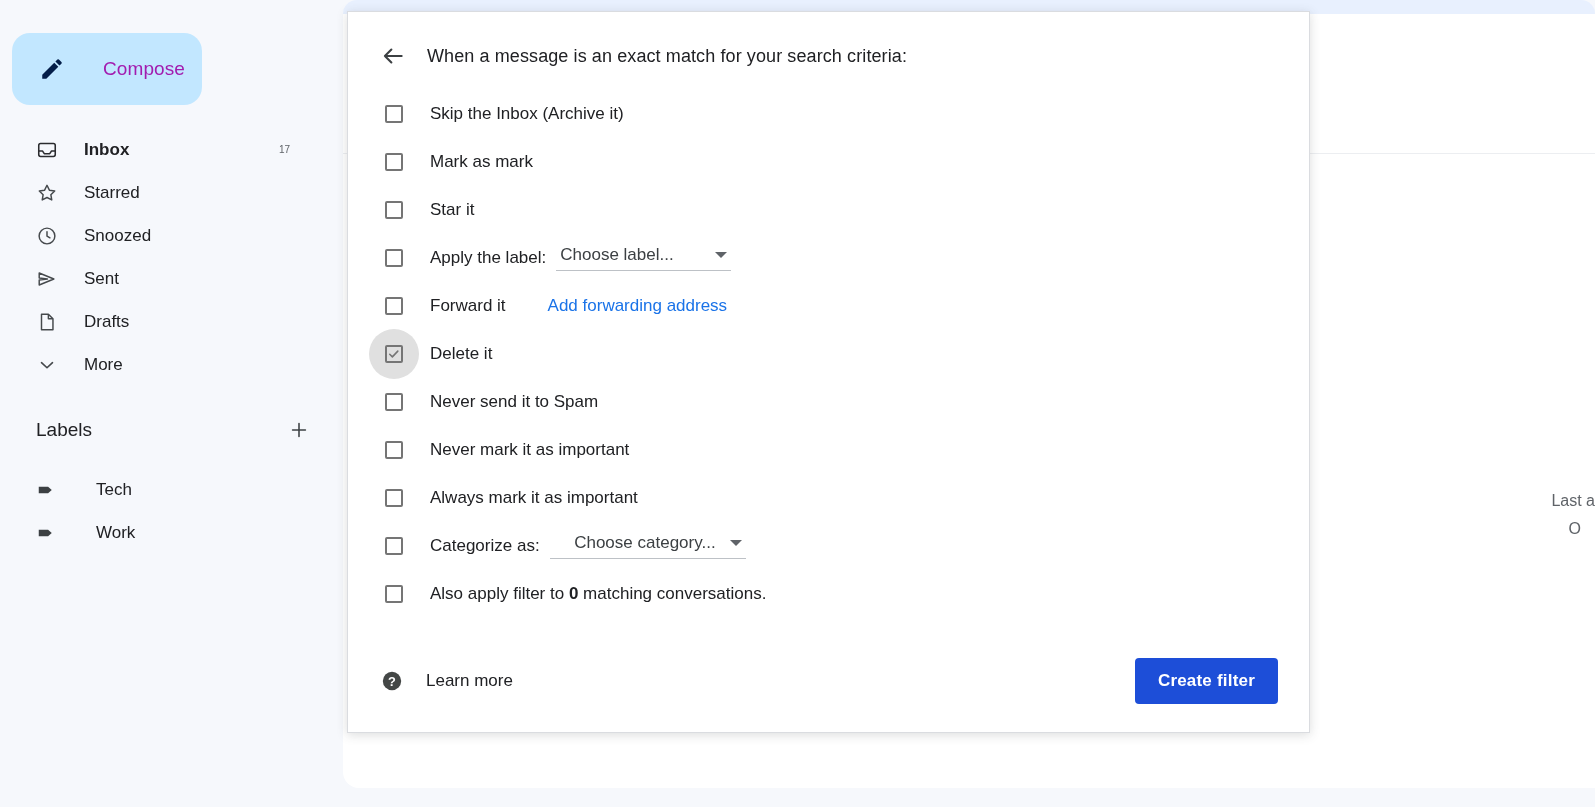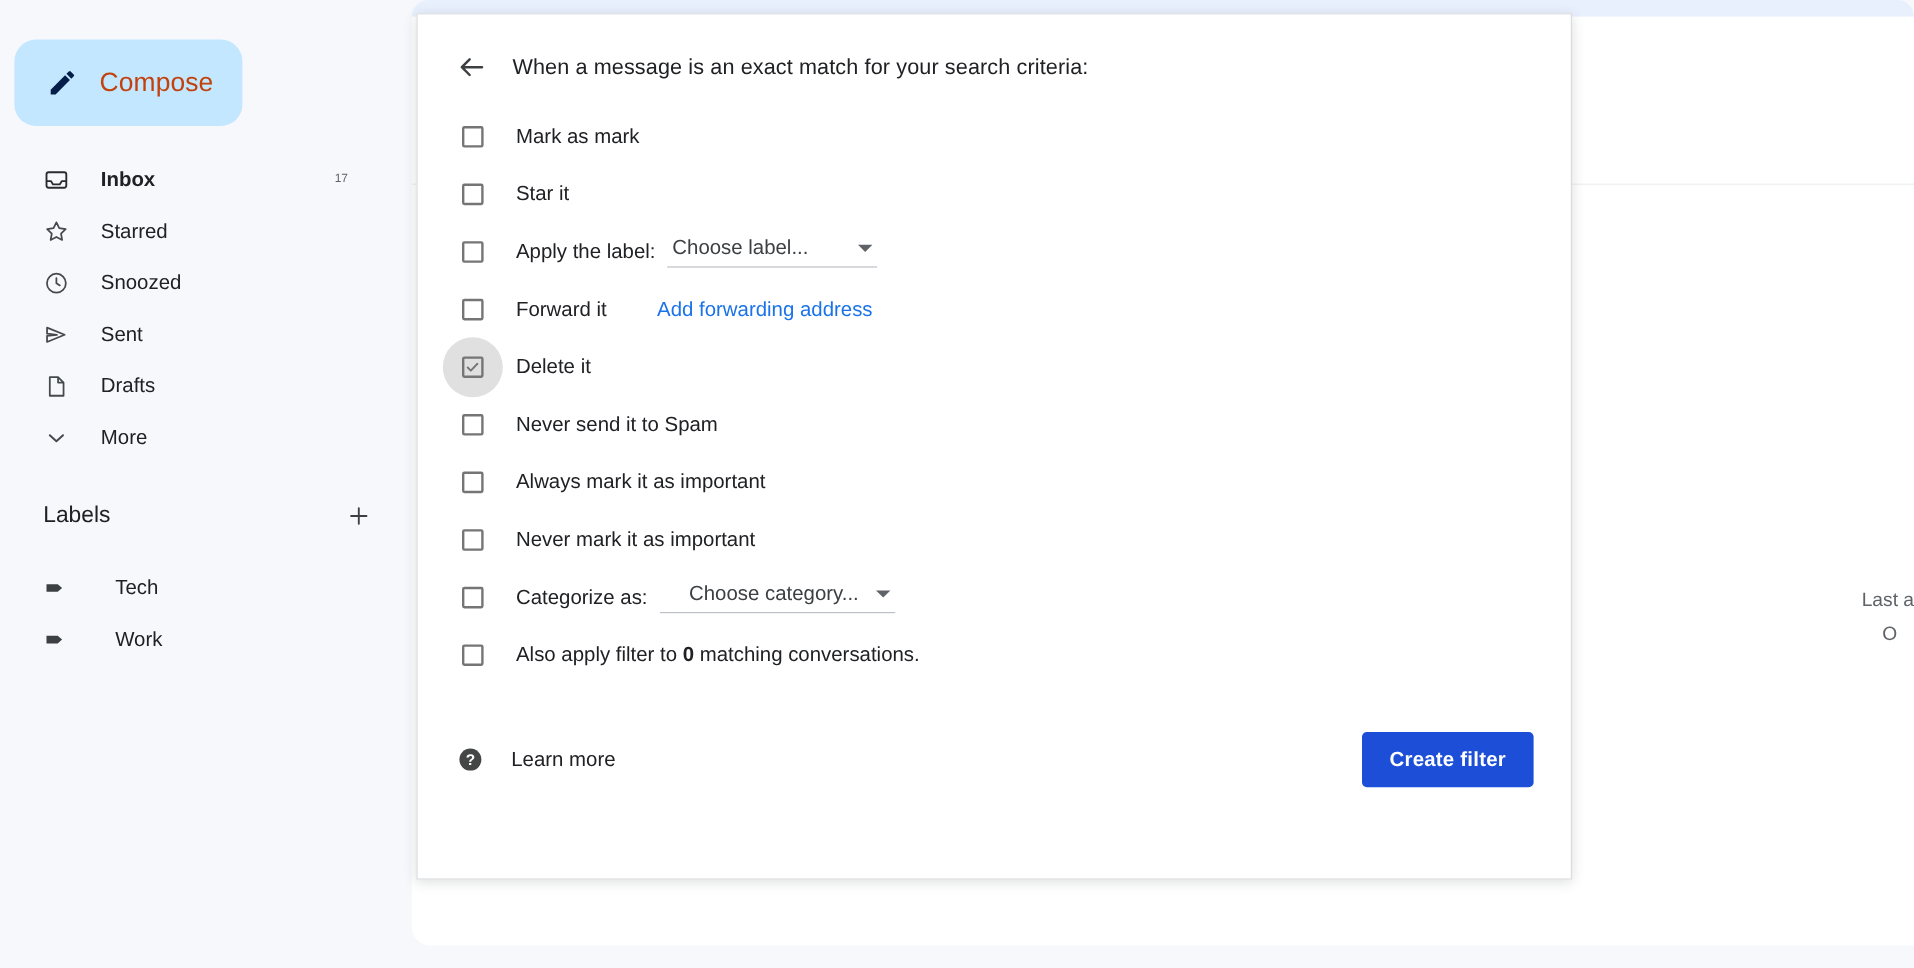--- a/index.html
+++ b/index.html
@@ -59,23 +59,23 @@
     background: #c2e7ff;
     border: none;
     border-radius: 18px;
     display: flex;
     align-items: center;
     padding-left: 27px;
     cursor: pointer;
   }
   .compose-btn .pencil { width: 26px; height: 26px; flex: 0 0 auto; }
   .compose-label {
-    margin-left: 18px;
-    font-size: 22px;
-    color: #c2410c;
+    margin-left: 38px;
+    font-size: 19px;
+    color: #a21caf;
     letter-spacing: .1px;
   }
 
   .nav-list { position: absolute; left: 0; top: 128px; width: 310px; }
   .nav-item {
     display: flex;
     align-items: center;
     height: 43px;
     padding-left: 36px;
     padding-right: 20px;
@@ -380,20 +380,27 @@
       <span class="back-arrow">
         <svg viewBox="0 0 24 24" width="26" height="26" fill="none" stroke="#3c4043" stroke-width="1.9" stroke-linecap="round" stroke-linejoin="round">
           <path d="M20 12H4.5M10.5 6L4.5 12l6 6"></path>
         </svg>
       </span>
       <span class="dialog-title">When a message is an exact match for your search criteria:</span>
     </div>
 
     <div class="options">
 
+      <div class="opt-row">
+        <span class="cb-wrap">
+
+          <span class="cb-box"></span>
+        </span>
+        <span class="opt-label">Skip the Inbox (Archive it)</span>
+      </div>
 
       <div class="opt-row">
         <span class="cb-wrap">
 
           <span class="cb-box"></span>
         </span>
         <span class="opt-label">Mark as mark</span>
       </div>
 
       <div class="opt-row">
@@ -445,29 +452,29 @@
           <span class="cb-box"></span>
         </span>
         <span class="opt-label">Never send it to Spam</span>
       </div>
 
       <div class="opt-row">
         <span class="cb-wrap">
 
           <span class="cb-box"></span>
         </span>
+        <span class="opt-label">Never mark it as important</span>
+      </div>
+
+      <div class="opt-row">
+        <span class="cb-wrap">
+
+          <span class="cb-box"></span>
+        </span>
         <span class="opt-label">Always mark it as important</span>
-      </div>
-
-      <div class="opt-row">
-        <span class="cb-wrap">
-
-          <span class="cb-box"></span>
-        </span>
-        <span class="opt-label">Never mark it as important</span>
       </div>
 
       <div class="opt-row">
         <span class="cb-wrap">
 
           <span class="cb-box"></span>
         </span>
         <span class="opt-label">Categorize as:</span>
         <span class="select-inline narrow">
           <span class="select-value">Choose category...</span>

